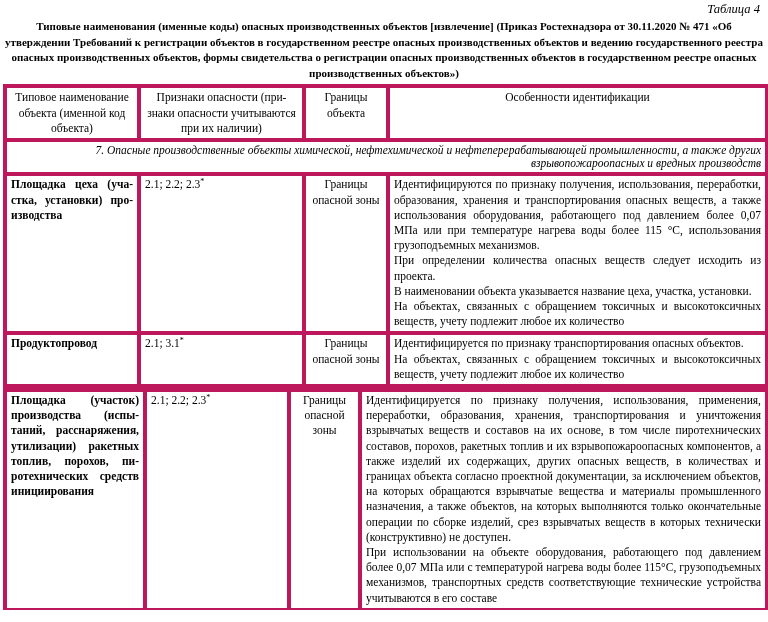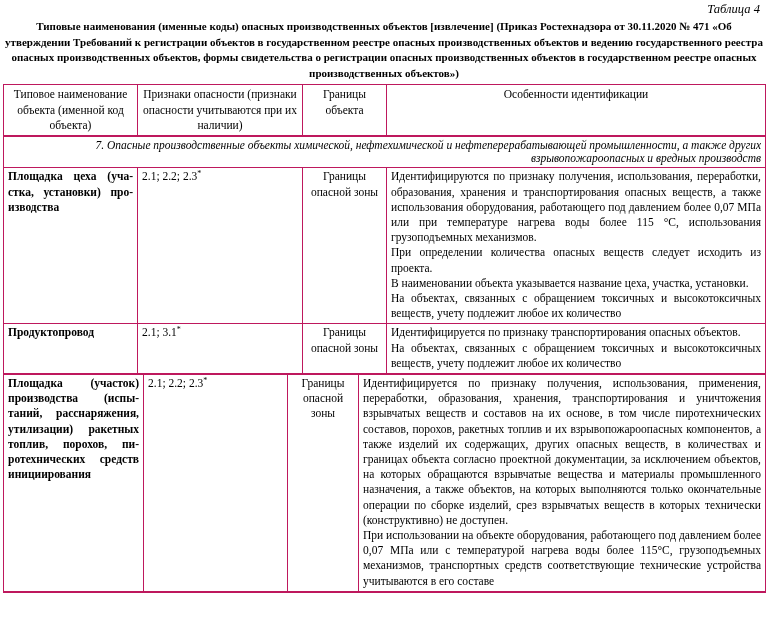--- a/index.html
+++ b/index.html
@@ -31,21 +31,21 @@
     max-width: 760px;
     padding: 0 4px;
   }
   table.grid {
     border-collapse: collapse;
     table-layout: fixed;
     margin-left: 3px;
     width: 762px;
   }
   table.grid td {
-    border: 1px solid #be185d;
+    border: 4px solid #be185d;
     vertical-align: top;
     font-size: 11.5px;
     line-height: 15.2px;
     padding: 1px 4px 2px 4px;
     overflow: hidden;
   }
   tr.head td {
     text-align: center;
     padding-top: 2px;
     border-bottom-width: 2px;

